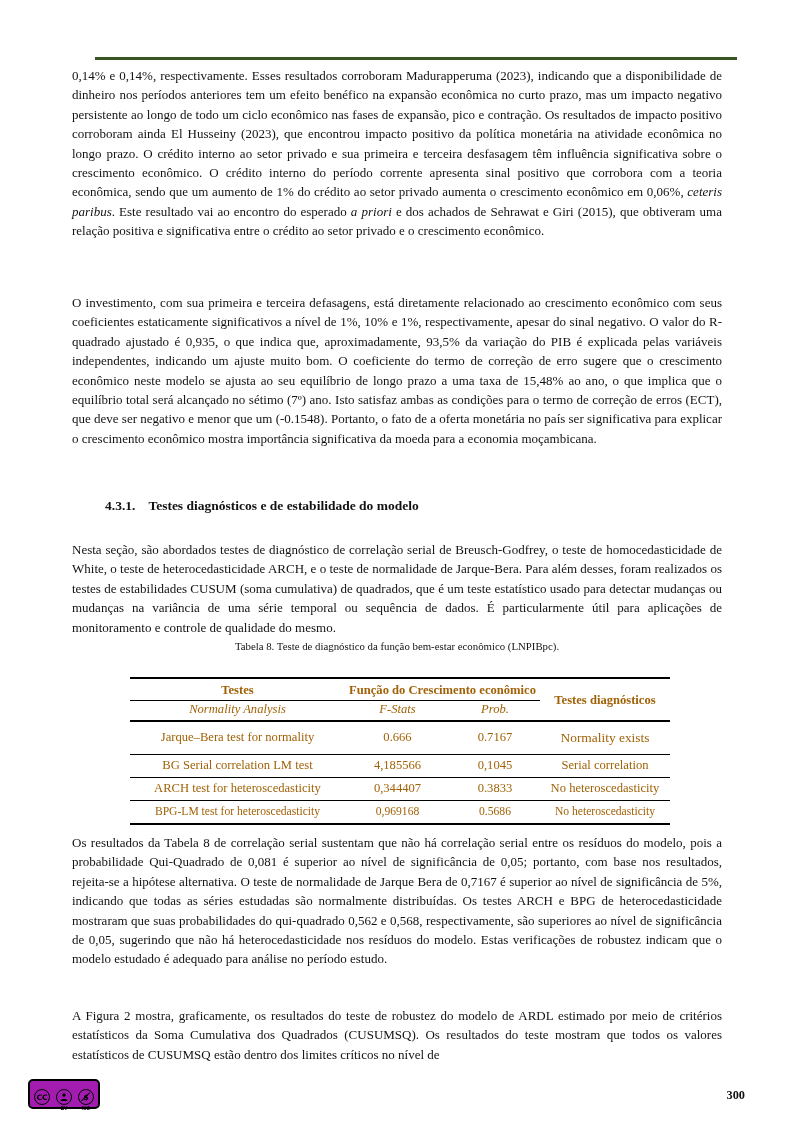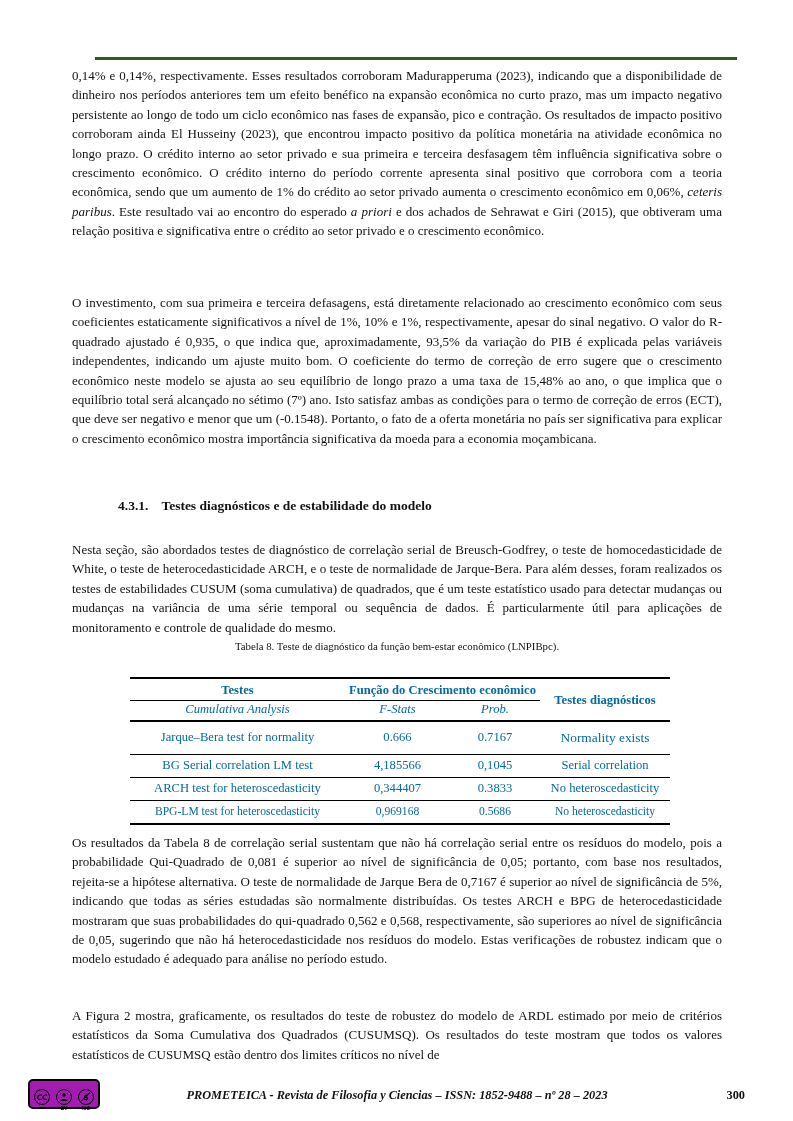--- a/index.html
+++ b/index.html
@@ -11,31 +11,31 @@
   .para {
     position:absolute; left:72px; width:650px; margin:0;
     font-size:13px; line-height:19.4px; text-align:justify; color:#121212;
   }
   #p1 { top:66px; }
   #p2 { top:293px; }
   #p3 { top:540px; }
   #p4 { top:833px; }
   #p5 { top:1006px; }
   .section-heading {
-    position:absolute; left:118px; top:498px; margin:0;
+    position:absolute; left:105px; top:498px; margin:0;
     font-size:13.5px; font-weight:bold; color:#121212;
   }
   .section-heading .hnum { margin-right:13px; }
   .table-caption {
     position:absolute; left:72px; top:640px; width:650px; margin:0;
     font-size:10.8px; text-align:center; color:#121212;
   }
   .diag-table-wrap { position:absolute; left:130px; top:677px; width:540px; }
   table.diag {
-    width:100%; border-collapse:collapse; font-size:12.6px; color:#0369a1;
+    width:100%; border-collapse:collapse; font-size:12.6px; color:#a16207;
     border-top:2px solid #000; border-bottom:2px solid #000;
   }
   table.diag th, table.diag td { padding:1px 2px; text-align:center; vertical-align:middle; font-weight:normal; }
   table.diag th { font-weight:bold; line-height:15.5px; }
   tr.hdr1 th { padding-top:4px; }
   th.part-underline { border-bottom:1.5px solid #000; }
   tr.subhdr td { font-style:italic; border-bottom:2px solid #000; padding-bottom:3px; }
   th.diag-col { border-bottom:2px solid #000; }
   tr.datarow td { border-bottom:1.4px solid #000; height:20px; }
   tr.datarow.tall td { height:30px; }
@@ -89,21 +89,21 @@
           <col style="width:90px">
           <col style="width:130px">
       </colgroup>
       <thead>
         <tr class="hdr1">
           <th class="part-underline">Testes</th>
           <th class="part-underline" colspan="2">Função do Crescimento econômico</th>
           <th rowspan="2" class="diag-col">Testes diagnósticos</th>
         </tr>
         <tr class="subhdr">
-          <td>Cumulativa Analysis</td>
+          <td>Normality Analysis</td>
           <td>F-Stats</td>
           <td>Prob.</td>
         </tr>
       </thead>
       <tbody>
         <tr class="datarow tall">
           <td>Jarque–Bera test for normality</td>
           <td>0.666</td>
           <td>0.7167</td>
           <td class="bigger">Normality exists</td>
@@ -150,16 +150,15 @@
     </div>
     <div class="cc-unit">
       <div class="cc-circle">
           <span>$</span>
           <span class="cc-strike"></span>
         </div>
       <div class="cc-label">NC</div>
     </div>
   </div>
 
-  <p class="footer-journal">PROMETEICA - Revista de Filosofia y Ciencias – ISSN: 1852-9488 – nº 28 – 2023</p>
   <p class="footer-pageno">300</p>
 
 </div>
 
 </body></html>

